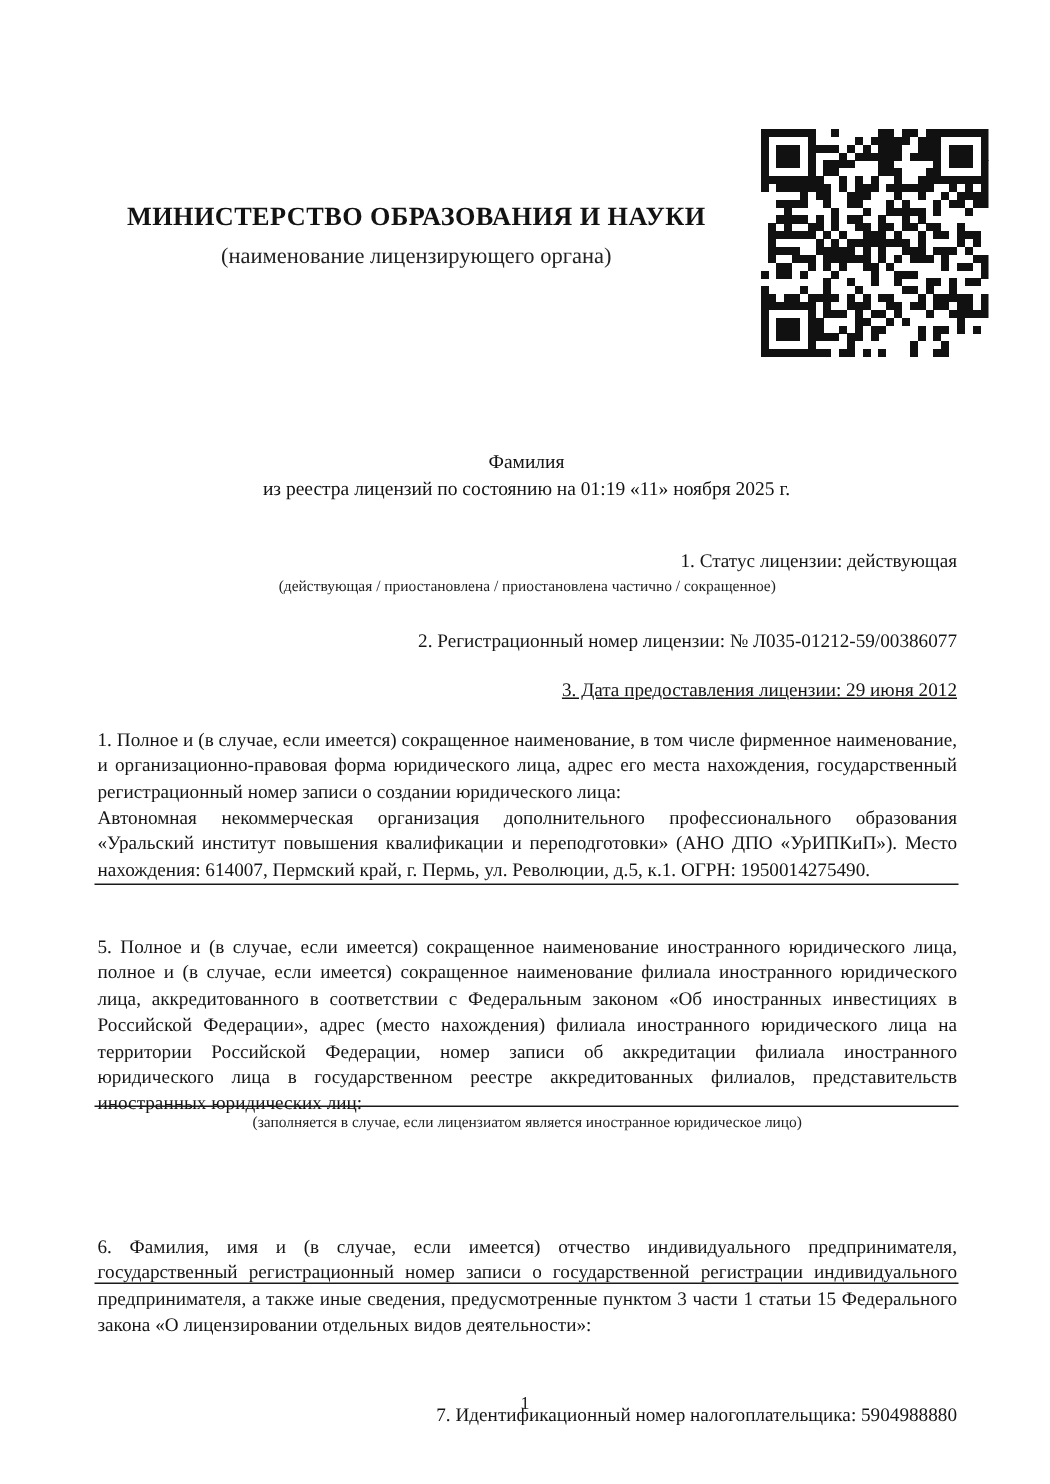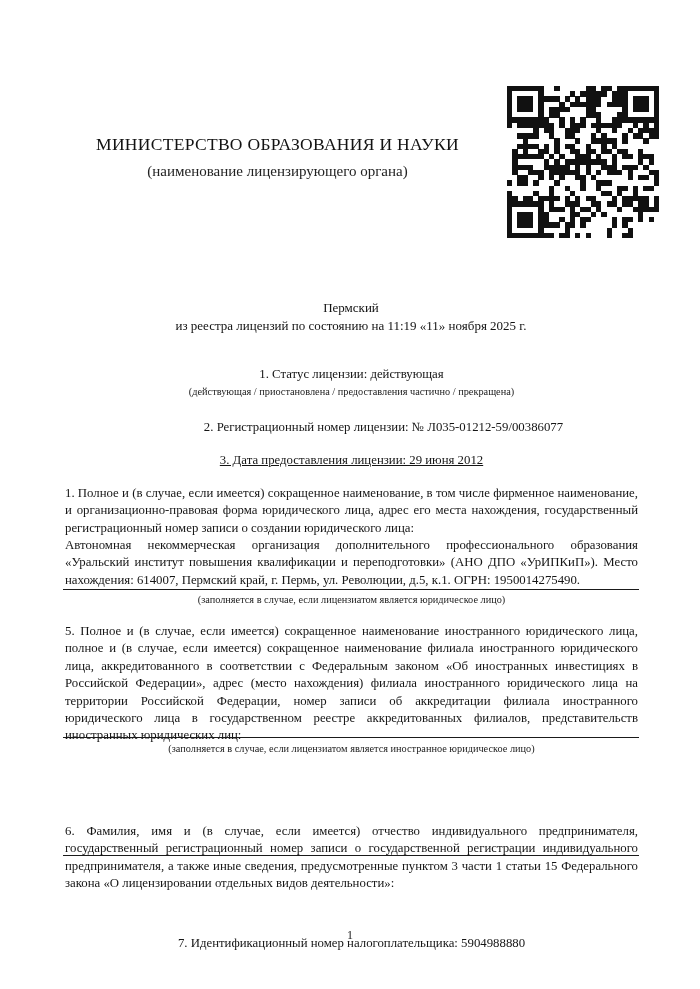--- a/index.html
+++ b/index.html
@@ -18,21 +18,21 @@
   }
   .abs { position: absolute; }
 
   .ministry-block {
     left: 60px;
     top: 130px;
     width: 435px;
     text-align: center;
   }
   .ministry-title {
-    font-weight: normal;
+    font-weight: bold;
     font-size: 17.5px;
     line-height: 29px;
     letter-spacing: 0.3px;
     color: #121212;
   }
   .ministry-caption {
     margin-top: 4px;
     font-size: 15px;
     color: #222;
   }
@@ -57,21 +57,21 @@
 
   .para {
     left: 65px;
     width: 573px;
     font-size: 12.8px;
     line-height: 17.4px;
     color: #151515;
     text-align: justify;
     text-justify: inter-word;
   }
-  .para.single { text-align: center; }
+  .para.single { text-align: right; }
 
   .caption-center {
     left: 65px;
     width: 573px;
     text-align: center;
     font-size: 10.3px;
     color: #222;
   }
 
   .rule {
@@ -522,35 +522,34 @@
         <rect x="23" y="28" width="1.02" height="1.02"></rect>
       </svg>
     </div>
 
   <div class="abs ministry-block">
     <div class="ministry-title">МИНИСТЕРСТВО ОБРАЗОВАНИЯ И НАУКИ</div>
     <div class="ministry-caption">(наименование лицензирующего органа)</div>
   </div>
 
   <div class="abs doc-title">
-    <div>Пермский</div>
-    <div>из реестра лицензий по состоянию на 11:19 «11» ноября 2025 г.</div>
+    <div>Фамилия</div>
+    <div>из реестра лицензий по состоянию на 01:19 «11» ноября 2025 г.</div>
   </div>
 
   <div class="abs para single" style="top:366px;">1. Статус лицензии: действующая</div>
-  <div class="abs caption-center" style="top:386px;">(действующая / приостановлена / предоставления частично / прекращена)</div>
-
-  <div class="abs para single" style="top:419px;margin-left:32px;">2. Регистрационный номер лицензии: № Л035-01212-59/00386077</div>
+  <div class="abs caption-center" style="top:386px;">(действующая / приостановлена / приостановлена частично / сокращенное)</div>
+
+  <div class="abs para single" style="top:419px;">2. Регистрационный номер лицензии: № Л035-01212-59/00386077</div>
 
   <div class="abs para single" style="top:452px;text-decoration:underline;">3. Дата предоставления лицензии: 29 июня 2012</div>
 
   <div class="abs para" style="top:485px;">1. Полное и (в случае, если имеется) сокращенное наименование, в том числе фирменное наименование, и организационно-правовая форма юридического лица, адрес его места нахождения, государственный регистрационный номер записи о создании юридического лица:</div>
   <div class="abs para" style="top:537px;">Автономная некоммерческая организация дополнительного профессионального образования «Уральский институт повышения квалификации и переподготовки» (АНО ДПО «УрИПКиП»). Место нахождения: 614007, Пермский край, г. Пермь, ул. Революции, д.5, к.1. ОГРН: 1950014275490.</div>
   <div class="abs rule" style="top:589px;"></div>
-  <div class="abs caption-center" style="top:594px;">(заполняется в случае, если лицензиатом является юридическое лицо)</div>
 
   <div class="abs para" style="top:623px;">5. Полное и (в случае, если имеется) сокращенное наименование иностранного юридического лица, полное и (в случае, если имеется) сокращенное наименование филиала иностранного юридического лица, аккредитованного в соответствии с Федеральным законом «Об иностранных инвестициях в Российской Федерации», адрес (место нахождения) филиала иностранного юридического лица на территории Российской Федерации, номер записи об аккредитации филиала иностранного юридического лица в государственном реестре аккредитованных филиалов, представительств иностранных юридических лиц:</div>
   <div class="abs rule" style="top:737px;"></div>
   <div class="abs caption-center" style="top:743px;">(заполняется в случае, если лицензиатом является иностранное юридическое лицо)</div>
 
   <div class="abs para" style="top:823px;">6. Фамилия, имя и (в случае, если имеется) отчество индивидуального предпринимателя, государственный регистрационный номер записи о государственной регистрации индивидуального предпринимателя, а также иные сведения, предусмотренные пунктом 3 части 1 статьи 15 Федерального закона «О лицензировании отдельных видов деятельности»:</div>
   <div class="abs rule" style="top:855px;"></div>
 
   <div class="abs para single" style="top:899px;margin-top:36px;">7. Идентификационный номер налогоплательщика: 5904988880</div>
 

